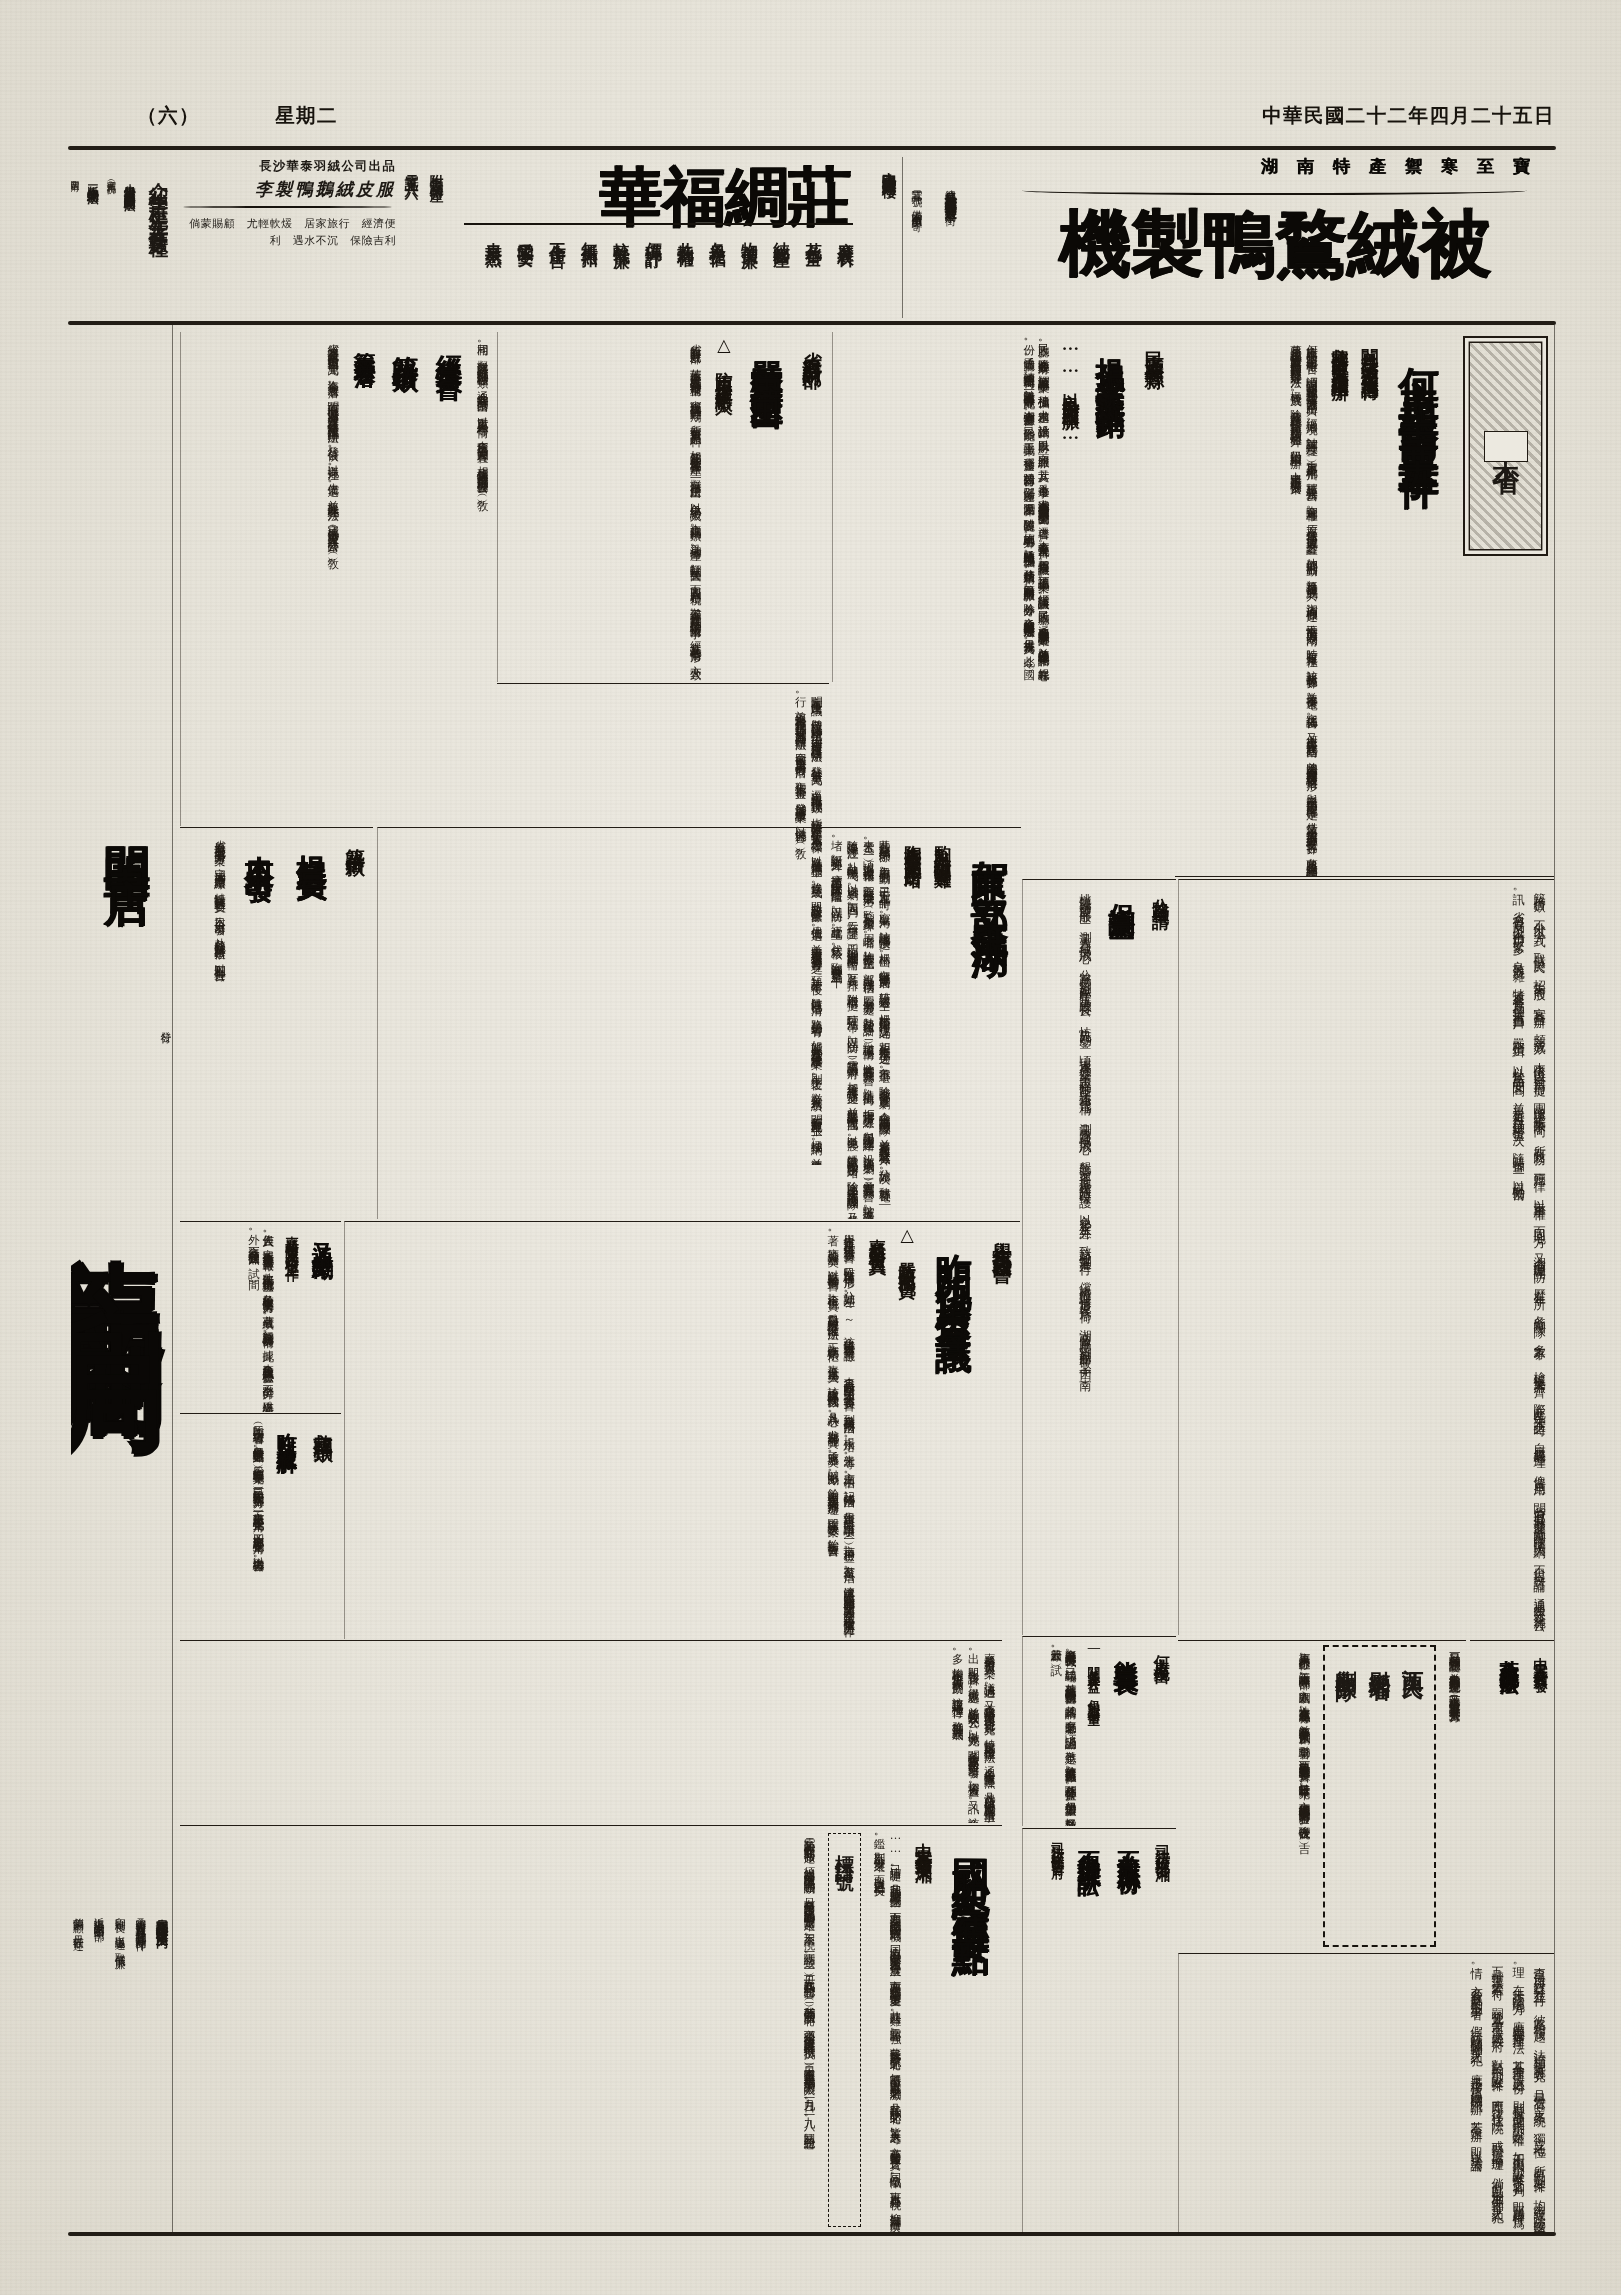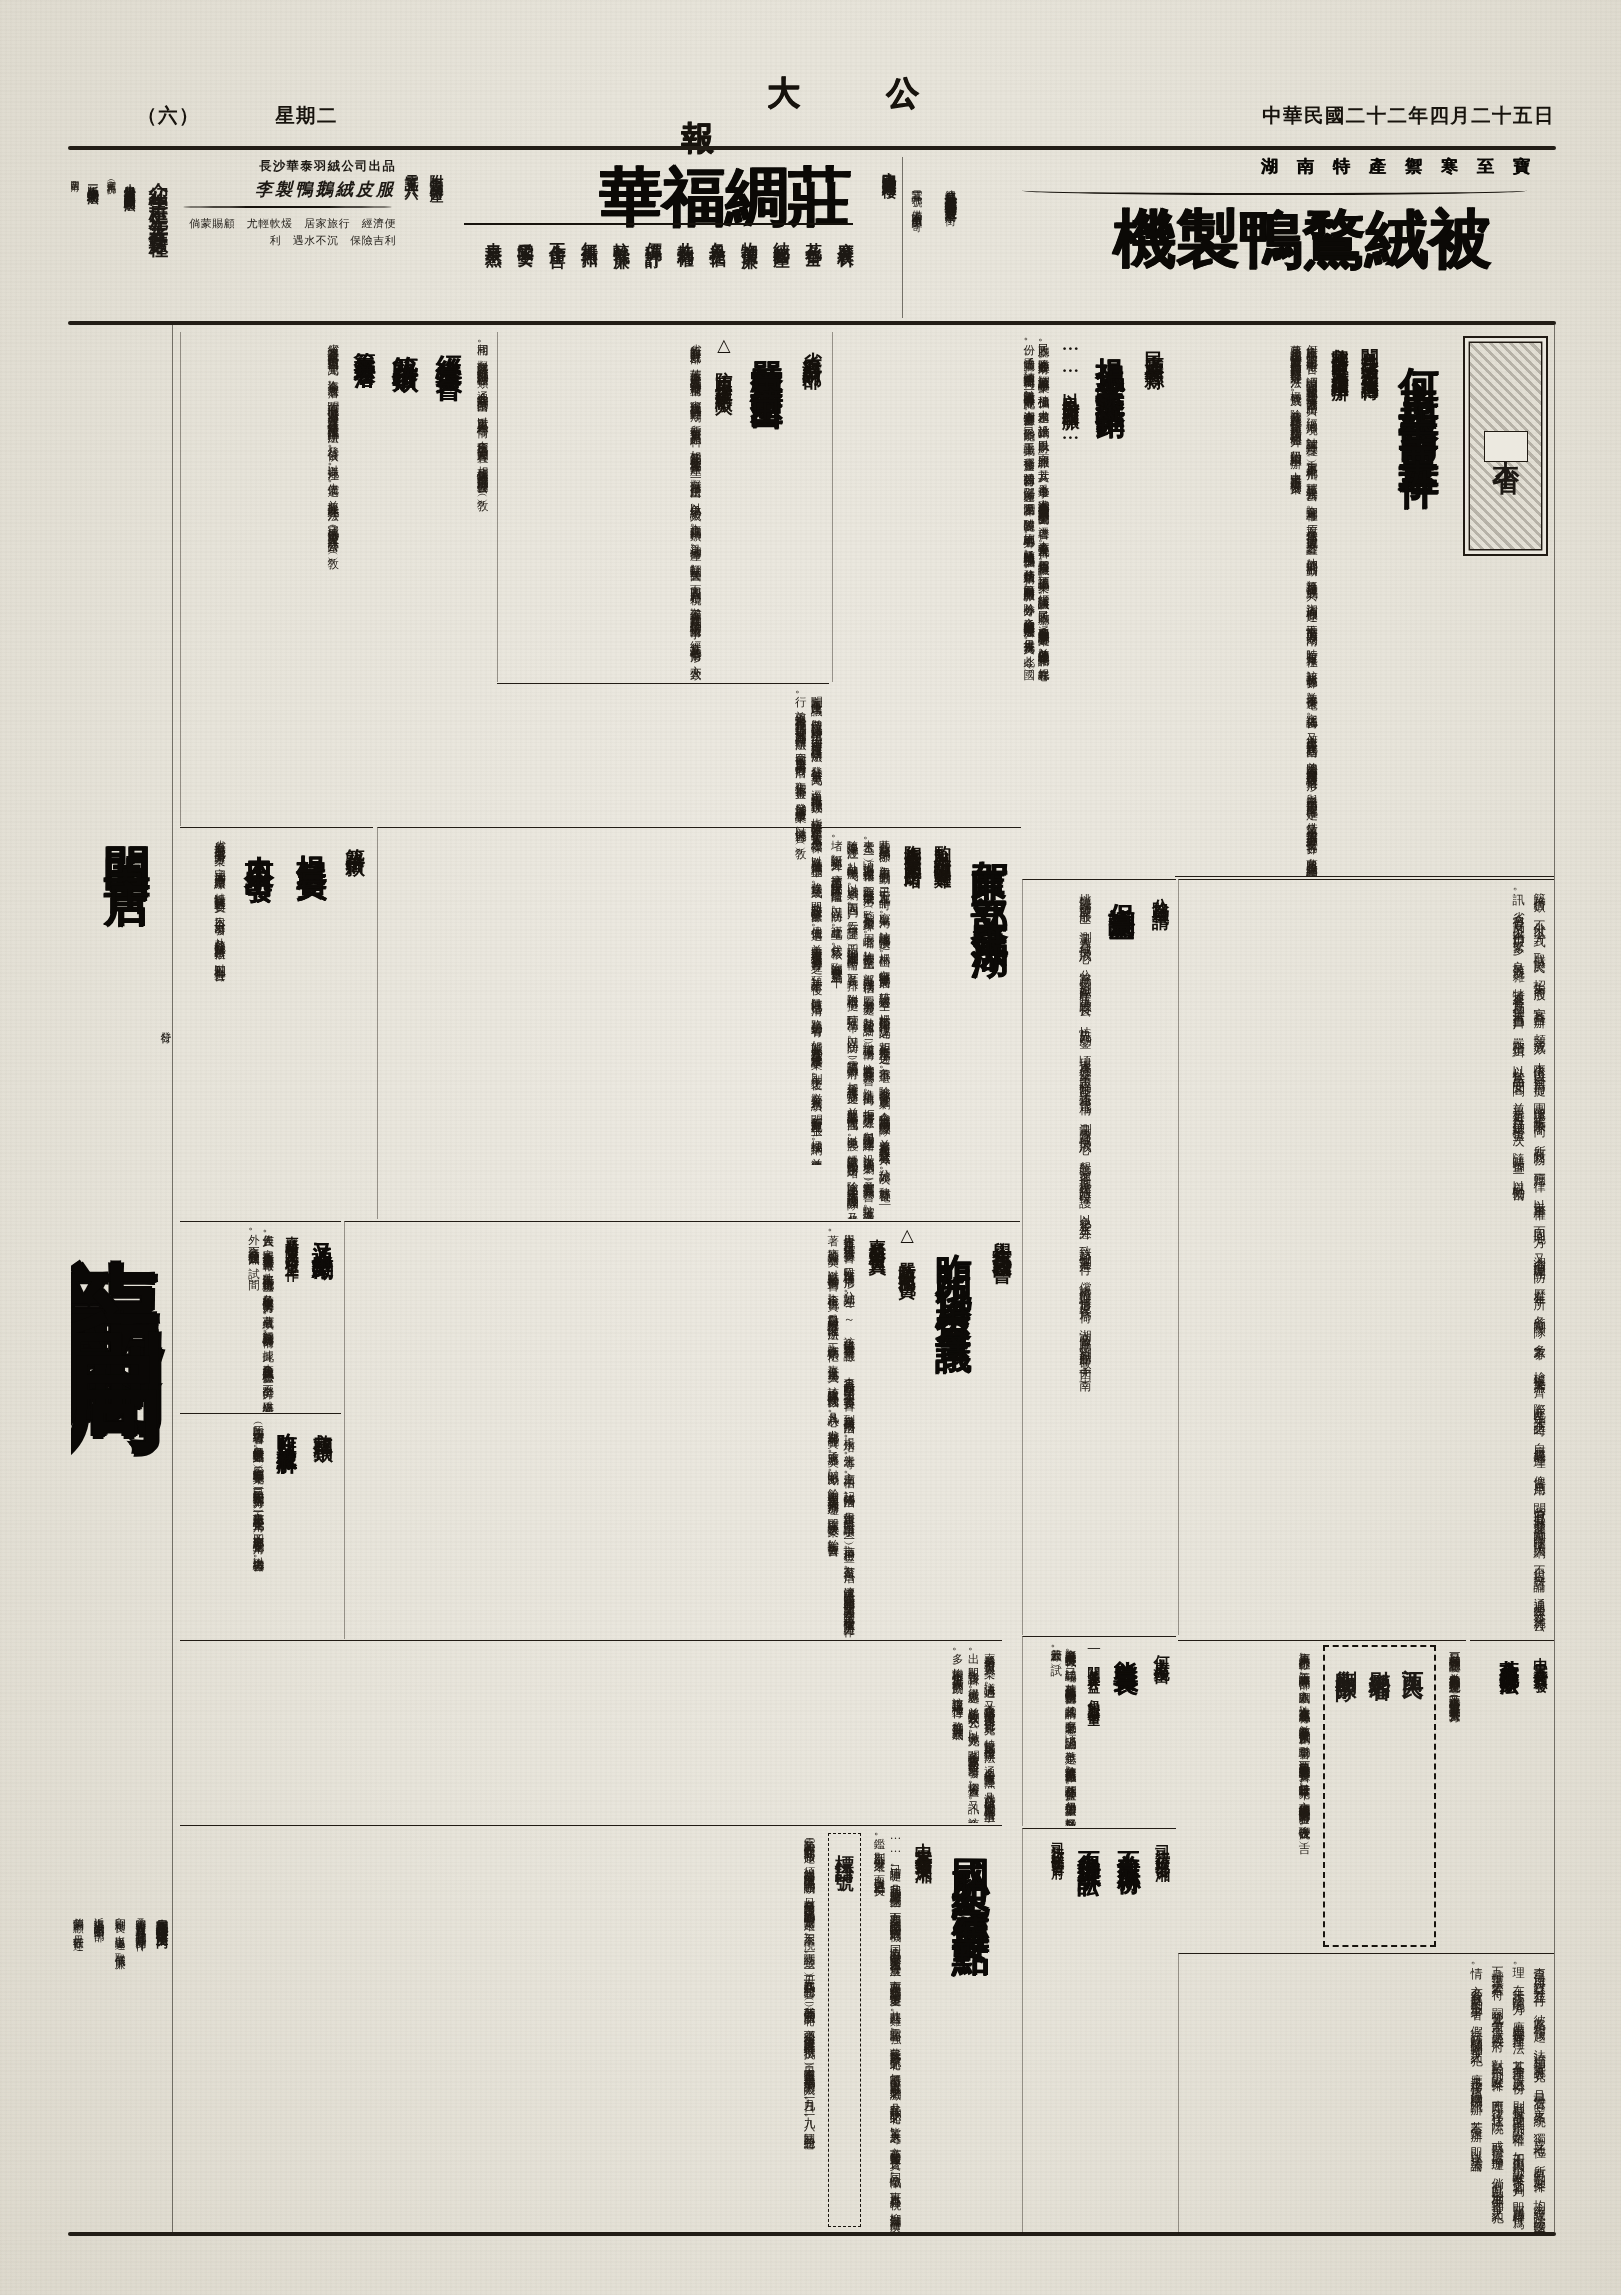--- a/index.html
+++ b/index.html
@@ -57,30 +57,29 @@
   .pricelist .nm{font-size:11.5px;font-weight:bold;letter-spacing:1.4px;padding:1.4px 2.2px;}
   .pricelist .pr{font-size:9.4px;letter-spacing:0.7px;padding:0 2.2px 2.9px 2.2px;color:#2a241c;}
 </style>
 </head>
 <body>
 
 <div class="page">
 
   <div class="headerrow">
     <div class="mh" style="left:1153px;width:375px;">中華民國二十二年四月二十五日</div>
-    <div class="mh mh-title" style="left:613px;width:404px;">大公報</div>
     <div class="mh" style="left:181px;width:115px;">星期二</div>
     <div class="mh" style="left:43px;width:115px;">（六）</div>
   </div>
   <div class="hr" style="left:68px;top:146px;width:1488px;height:4.3px;"></div>
 
   <div class="ad" style="left:907px;top:154px;width:649px;height:166px;">
     <div class="ad-big" style="position:absolute;right:7.2px;top:1.4px;width:634px;font-size:17px;letter-spacing:19px;text-shadow:0.7px 0 0 #0b0906;">湖南特產禦寒至寶</div>
     <div style="position:absolute;right:29px;top:32px;width:505px;height:7.2px;border-bottom:2.9px solid #17130d;border-radius:50%;"></div>
-    <div class="ad-big" style="position:absolute;right:65px;top:42px;width:562px;font-size:63px;">機製鴨鶩絨被</div>
+    <div class="ad-big" style="position:absolute;right:65px;top:42px;width:562px;font-size:72px;">機製鴨鶩絨被</div>
     <div class="v" style="position:absolute;right:597px;top:29px;height:135px;font-size:12.3px;font-weight:bold;letter-spacing:1.4px;">長沙華泰絨公司専門製造</div>
     <div class="v smline" style="position:absolute;left:13px;top:26px;height:141px;width:35px;">總發行所　長沙上坡子二街</div>
     <div class="v smline" style="position:absolute;left:-2.9px;top:26px;height:141px;width:17.3px;">電話二九一號　備函索有價單即寄</div>
   </div>
   <div class="vr" style="left:902px;top:157px;width:1.4px;height:161px;"></div>
 
   <div class="ad" style="left:173px;top:154px;width:728px;height:166px;">
     <div class="v" style="position:absolute;right:2.9px;top:5.8px;height:154px;font-size:14.4px;font-weight:bold;letter-spacing:1.4px;">中山路國貨陳列館二樓</div>
     <div class="ad-big" style="position:absolute;right:50px;top:0px;width:404px;font-size:63px;">華福綢莊</div>
     <div style="position:absolute;right:48px;top:69px;width:389px;border-bottom:2.2px solid #17130d;"></div>

